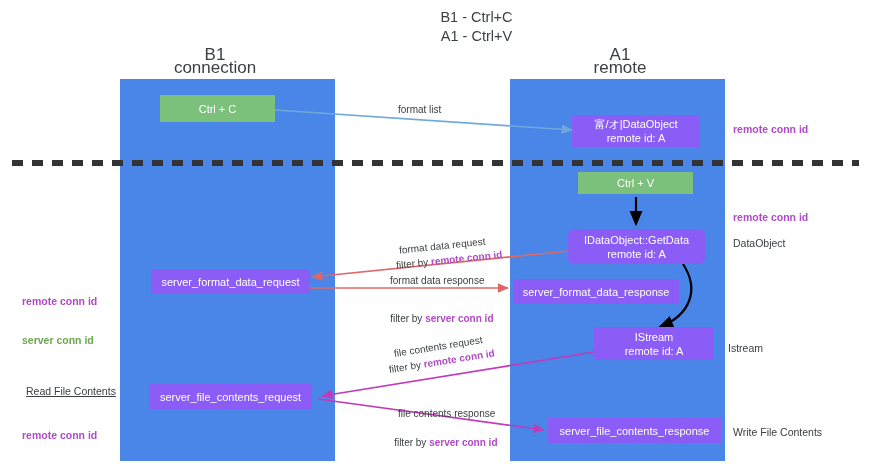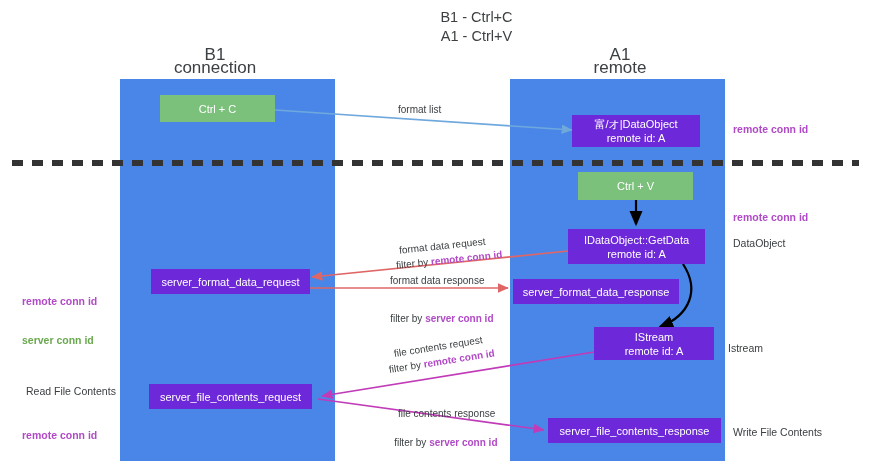--- a/index.html
+++ b/index.html
@@ -59,21 +59,21 @@
     flex-direction: column;
     align-items: center;
     justify-content: center;
     text-align: center;
     color: #ffffff;
     font-size: 11px;
     line-height: 14px;
     white-space: pre;
   }
   .node.green  { background: #7bc07b; }
-  .node.orange { background: #6d28d9; }
+  .node.orange { background: #8b5cf6; }
 
   
   .ann {
     font-size: 10.5px;
     line-height: 13px;
     color: #3c4043;
     white-space: pre;
   }
   .ann .purple { color: #b14ac6; font-weight: bold; }
   .ann .green  { color: #6aa84f; font-weight: bold; }
@@ -142,23 +142,23 @@
     <line x1="594" y1="352" x2="322" y2="396" stroke="#c13bb8" stroke-width="1.6" marker-end="url(#ah-magenta)"></line>
 
     <line x1="318" y1="399" x2="544" y2="430" stroke="#c13bb8" stroke-width="1.6" marker-end="url(#ah-magenta)"></line>
   </svg>
 
   <div class="abs node green" style="left:160px; top:95px; width:115px; height:27px;">Ctrl + C</div>
 
   <div class="abs node orange" style="left:572px; top:115px; width:128px; height:32px;">富/オ|DataObject
 remote id: A</div>
 
-  <div class="abs node green" style="left:578px; top:172px; width:115px; height:28px;">Ctrl + V</div>
-
-  <div class="abs node orange" style="left:568px; top:229px; width:137px; height:35px;">IDataObject::GetData
+  <div class="abs node green" style="left:578px; top:172px; width:115px; height:22px;">Ctrl + V</div>
+
+  <div class="abs node orange" style="left:568px; top:229px; width:137px; height:35px;border-radius:6px;">IDataObject::GetData
 remote id: A</div>
 
   <div class="abs node orange" style="left:594px; top:327px; width:120px; height:33px;">IStream
 remote id: A</div>
 
   <div class="abs node orange" style="left:151px; top:269px; width:159px; height:25px;">server_format_data_request</div>
 
   <div class="abs node orange" style="left:513px; top:279px; width:166px; height:25px;">server_format_data_response</div>
 
   <div class="abs node orange" style="left:149px; top:384px; width:163px; height:25px;">server_file_contents_request</div>
@@ -199,20 +199,20 @@
 
   <div class="abs ann-right" style="left:728px; top:342px;">Istream</div>
 
   <div class="abs ann-right" style="left:733px; top:426px;text-align:right;">Write File Contents</div>
 
   <div class="abs ann" style="left:22px; top:269px;">
     <div class="purple">remote conn id</div>
     <div class="green">server conn id</div>
   </div>
 
-  <div class="abs ann" style="left:26px; top:385px;">Read File Contents</div>
+  <div class="abs ann" style="left:26px; top:385px;text-decoration:underline;">Read File Contents</div>
 
   <div class="abs ann" style="left:22px; top:403px;">
     <div class="purple">remote conn id</div>
     
   </div>
 
 </div>
 
 </body></html>

